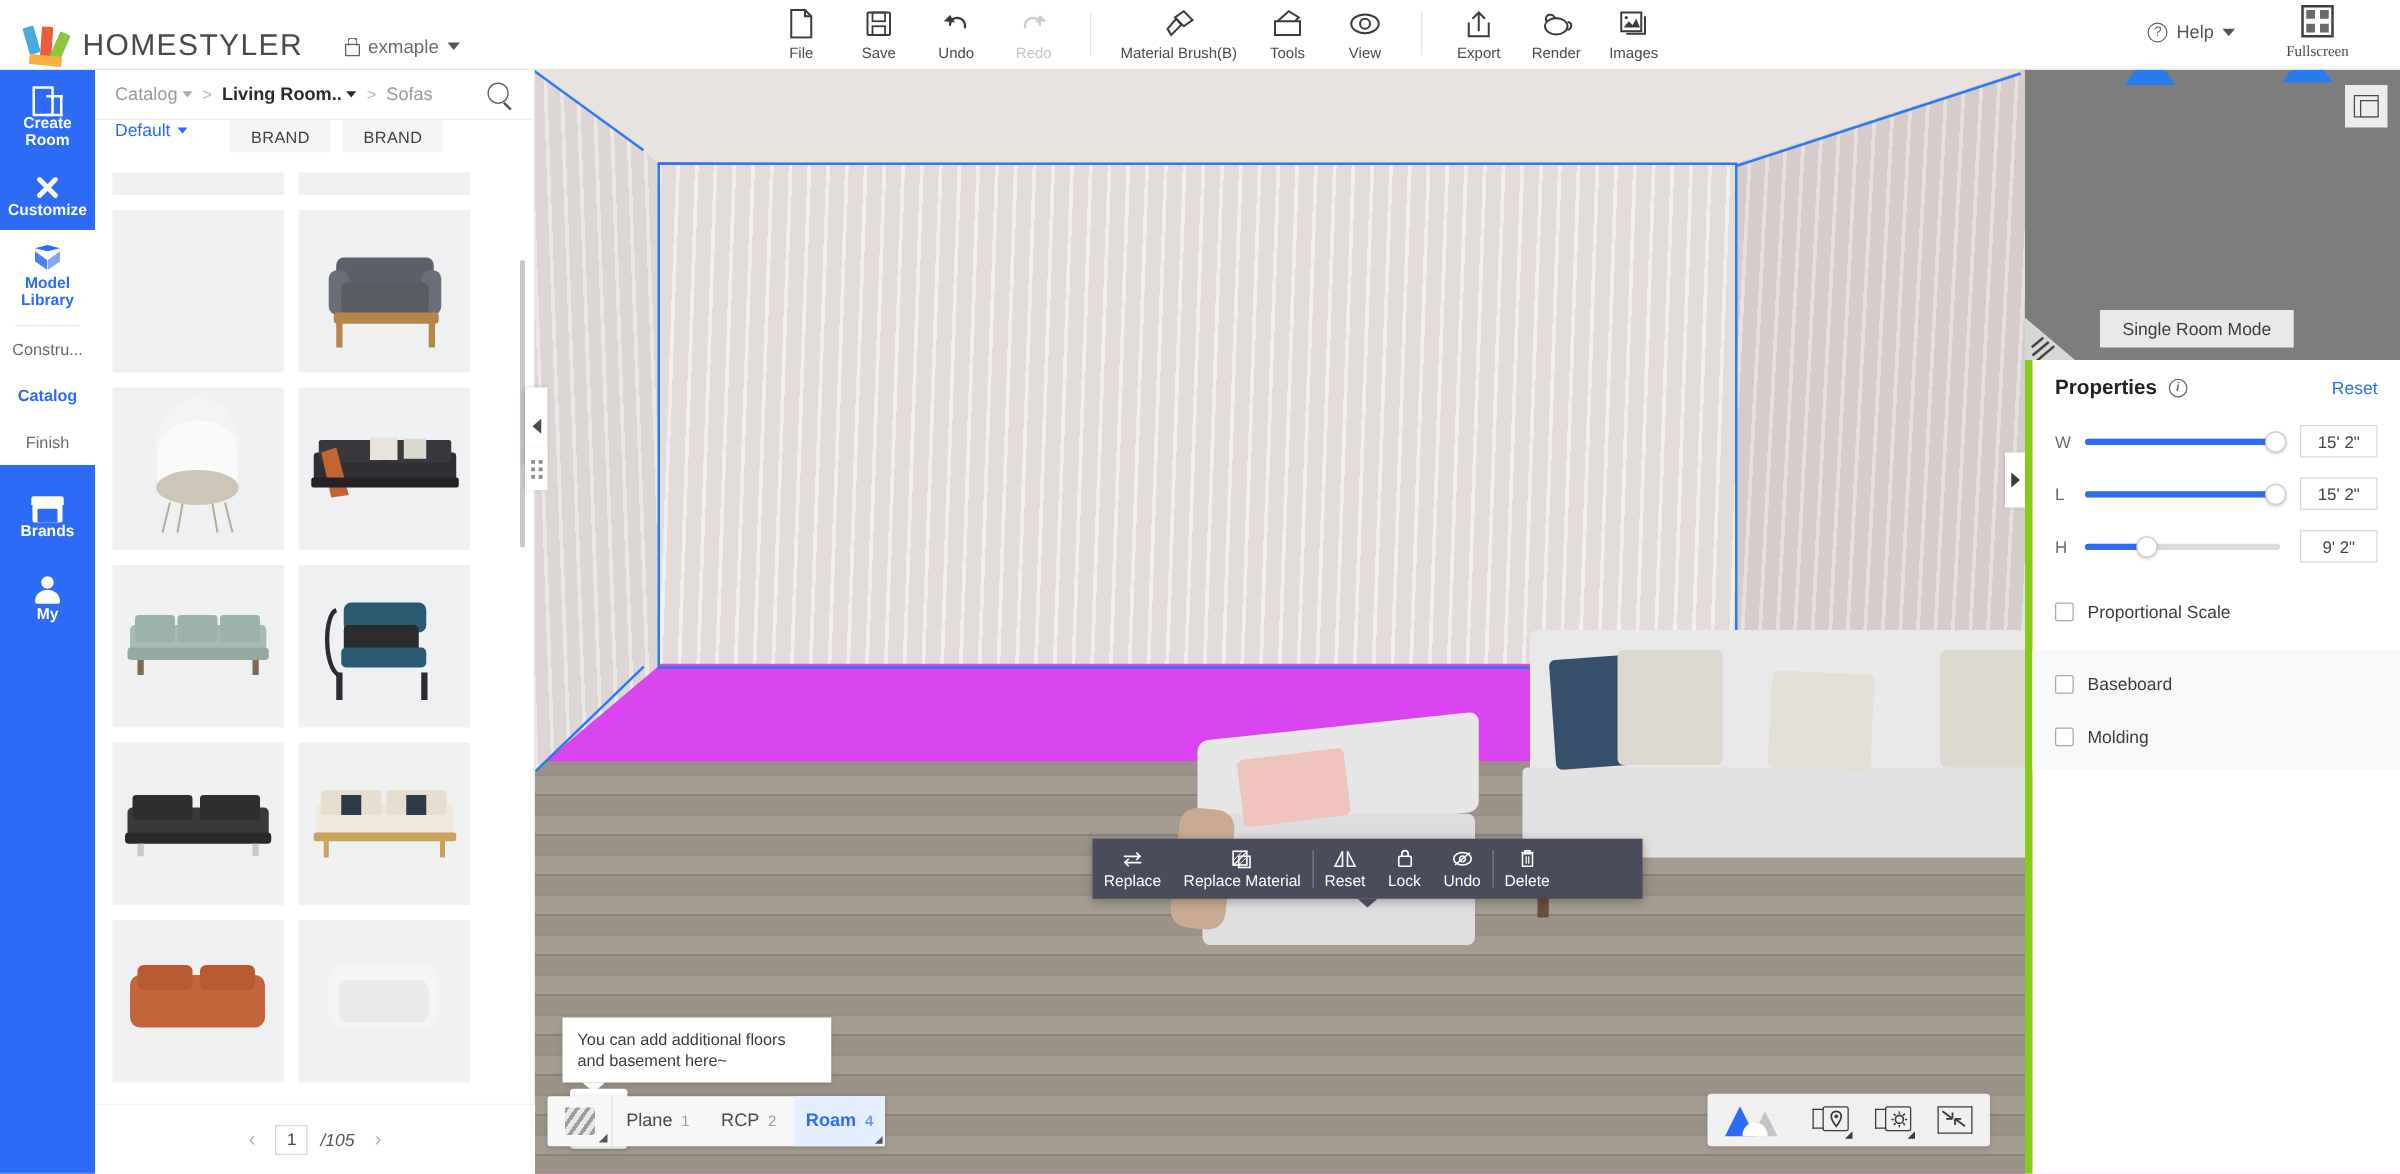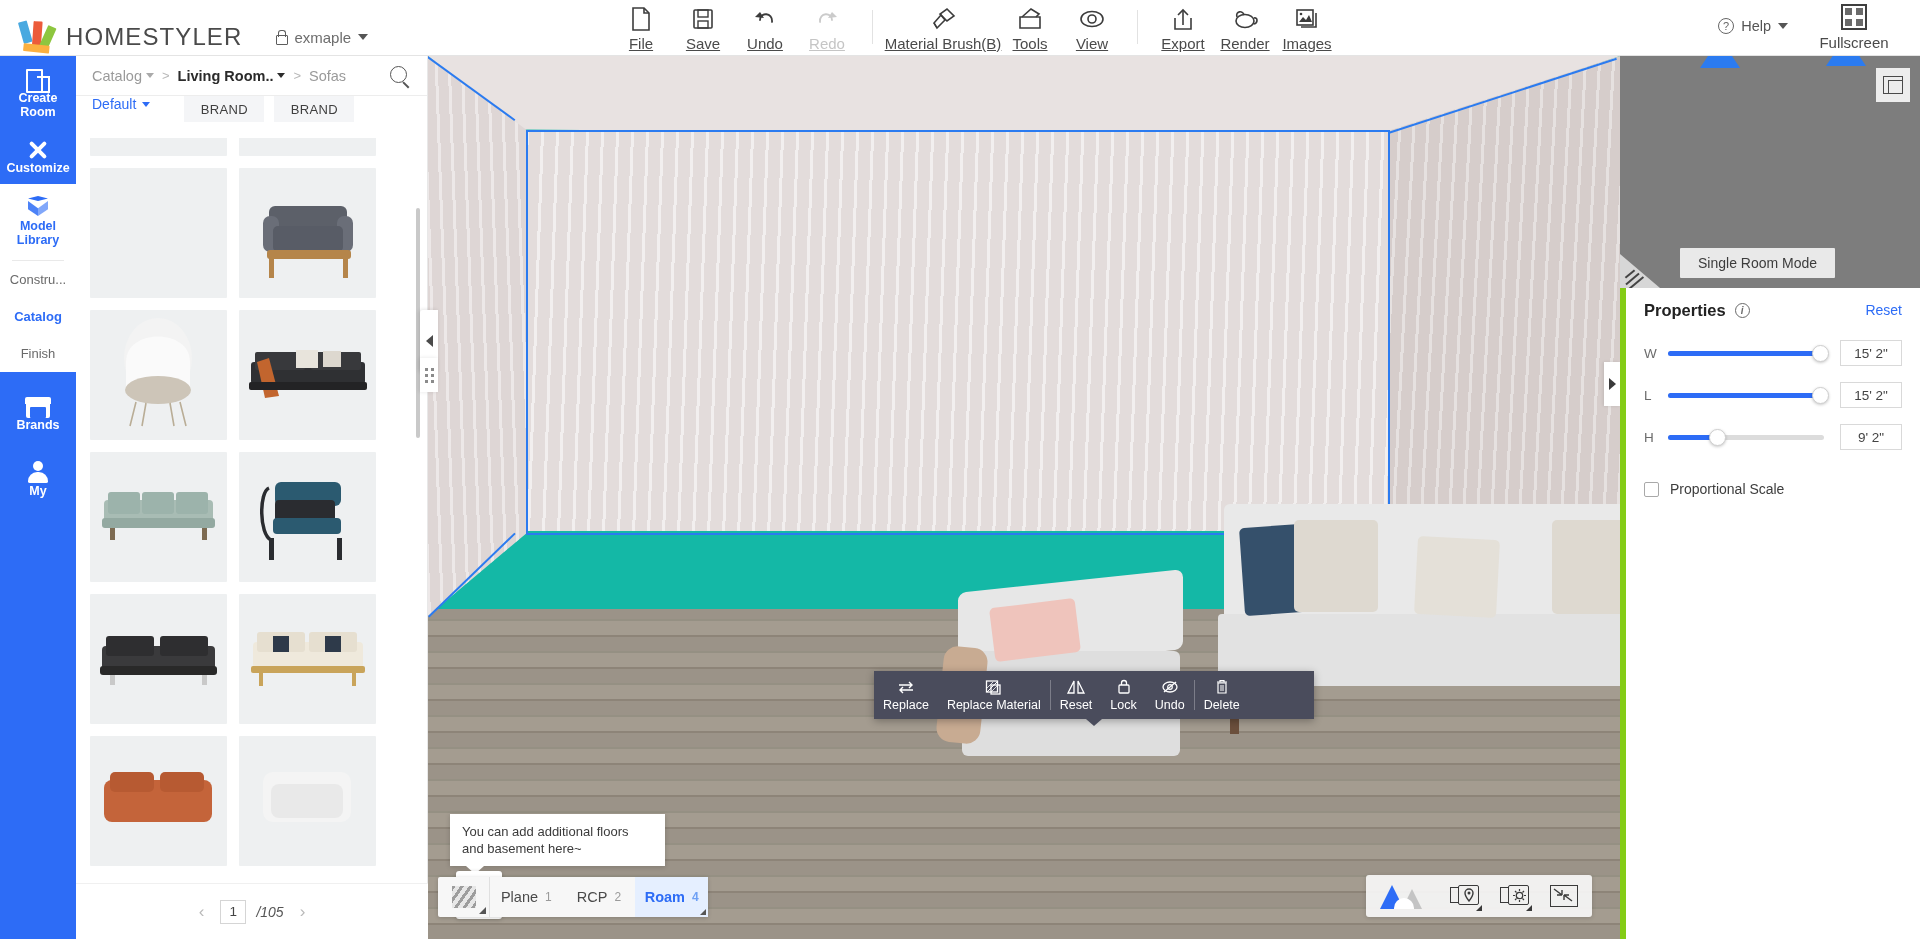--- a/index.html
+++ b/index.html
@@ -31,31 +31,31 @@
   .lock-ic:after  { content:""; position:absolute; left:3.5px; top:0px; width:6px; height:6px; border:1.4px solid #5d5d5d; border-bottom:none; border-radius:3px 3px 0 0; }
   .caret-d { width:0;height:0;border-left:5px solid transparent;border-right:5px solid transparent;border-top:6px solid #555; }
 
   .tools { position:absolute; left:610px; top:0; height:56px; display:flex; align-items:flex-start; }
   .tool {
     width:62px; height:56px; display:flex; flex-direction:column; align-items:center;
     justify-content:flex-start; padding-top:6px; cursor:pointer; position:relative;
   }
   .tool.wide { width:112px; }
   .tool .glyph { height:26px; display:flex; align-items:center; justify-content:center; }
-  .tool .tlabel { font-size:15px; color:#4a4a4a; margin-top:3px; white-space:nowrap;text-decoration:underline; }
+  .tool .tlabel { font-size:12px; color:#4a4a4a; margin-top:3px; white-space:nowrap; }
   .tool.disabled .tlabel { color:#c5c5c5; }
   .sep { width:1px; height:34px; background:#e2e2e2; margin:10px 14px 0 14px; }
 
   .helpbox { position:absolute; right:132px; top:18px; display:flex; align-items:center; gap:7px; color:#555; font-size:14.5px; cursor:pointer; }
   .q-ic { width:16px;height:16px;border:1.4px solid #666;border-radius:50%;display:flex;align-items:center;justify-content:center;font-size:11px;color:#666; }
   .fullscreen { position:absolute; right:20px; top:4px; width:92px; display:flex; flex-direction:column; align-items:center; cursor:pointer; }
   .fs-ic { width:26px; height:26px; border:2px solid #3f3f3f; position:relative; }
   .fs-ic span { position:absolute; width:7px;height:7px; background:#6a6a6a; }
   .fs-ic .a{left:2px;top:2px;} .fs-ic .b{right:2px;top:2px;} .fs-ic .c{left:2px;bottom:2px;} .fs-ic .d{right:2px;bottom:2px;}
-  .fs-lab { font-size:15px; color:#4a4a4a; margin-top:4px; }
+  .fs-lab { font-size:12px; color:#4a4a4a; margin-top:4px;font-family:Liberation Serif, serif; }
 
   
   .rail { position:absolute; left:0; top:56px; width:76px; height:883px; background:#2d6cf6; z-index:30; }
   .rail-item { width:76px; display:flex; flex-direction:column; align-items:center; justify-content:center; padding:11px 0 9px; cursor:pointer; color:#fff; }
   .rail-item .rl { font-size:12.5px; line-height:14px; text-align:center; font-weight:600; }
   .rail-white { background:#fff; }
   .rail-white .rail-item { color:#2d6cf6; }
   .rail-sub { width:76px; text-align:center; font-size:13px; padding:11px 0; cursor:pointer; color:#6a6a6a; }
   .rail-sub.active { color:#2d6cf6; font-weight:600; }
   .rail-divider { width:52px; height:1px; background:#e9e9e9; margin:4px auto 0; }
@@ -100,21 +100,21 @@
   .gcol.c1 { left:14px; } .gcol.c2 { left:163px; }
   .cell { width:137px; height:130px; background:#eef0f1; margin-bottom:12px; position:relative; overflow:hidden; border-radius:1px; }
   .scrollbar { position:absolute; right:8px; top:70px; width:4px; height:230px; background:#c9c9c9; border-radius:2px; }
 
   .pager { position:absolute; left:0; bottom:0; width:352px; height:56px; display:flex; align-items:center; justify-content:center; gap:10px; background:#fff; border-top:1px solid #f0f0f0; }
   .pg-arrow { font-size:17px; color:#b9b9b9; cursor:pointer; padding:0 6px; }
   .pg-input { width:26px; height:24px; border:1px solid #d5d5d5; text-align:center; font-size:13.5px; line-height:22px; color:#444; background:#fff; }
   .pg-total { font-size:14px; color:#555;font-style:italic; }
 
   
-  .viewport { position:absolute; left:428px; top:56px; width:1192px; height:883px; overflow:hidden; background:#14b8a6; }
+  .viewport { position:absolute; left:428px; top:56px; width:1192px; height:883px; overflow:hidden; background:#d946ef; }
   .floor { position:absolute; left:0; bottom:0; width:1192px; height:330px;
     background:repeating-linear-gradient(0deg,#9b9388 0px,#9b9388 14px,#8d8478 14px,#8d8478 16px,#a49c90 16px,#a49c90 30px,#959083 30px,#959083 32px);
   }
   .wall-back { position:absolute; left:98px; top:75px; width:864px; height:400px; background:#e3dcdb;
       background-image:repeating-linear-gradient(92deg, rgba(255,255,255,.55) 0px, rgba(255,255,255,.55) 3px, transparent 3px, transparent 15px);
   }
   .wall-left { position:absolute; left:0; top:0; width:100px; height:560px; background:#ded6d5;
       clip-path:polygon(0 0,100% 75px,100% 476px,0 560px);
       background-image:repeating-linear-gradient(88deg, rgba(255,255,255,.45) 0px, rgba(255,255,255,.45) 3px, transparent 3px, transparent 13px);
   }
@@ -739,15 +739,25 @@
           <span class="knob" style="left:calc(32% - 9px)"></span>
       </span>
       <span class="pval">9' 2"</span>
     </div>
 
     <div class="cbrow" style="margin-top:10px">
       <span class="cbox"></span>
       <span>Proportional Scale</span>
     </div>
 
+    <div class="cbgroup">
+      <div class="cbrow">
+        <span class="cbox"></span>
+        <span>Baseboard</span>
+      </div>
+      <div class="cbrow">
+        <span class="cbox"></span>
+        <span>Molding</span>
+      </div>
+    </div>
   </div>
 
 </div>
 
 </body></html>

